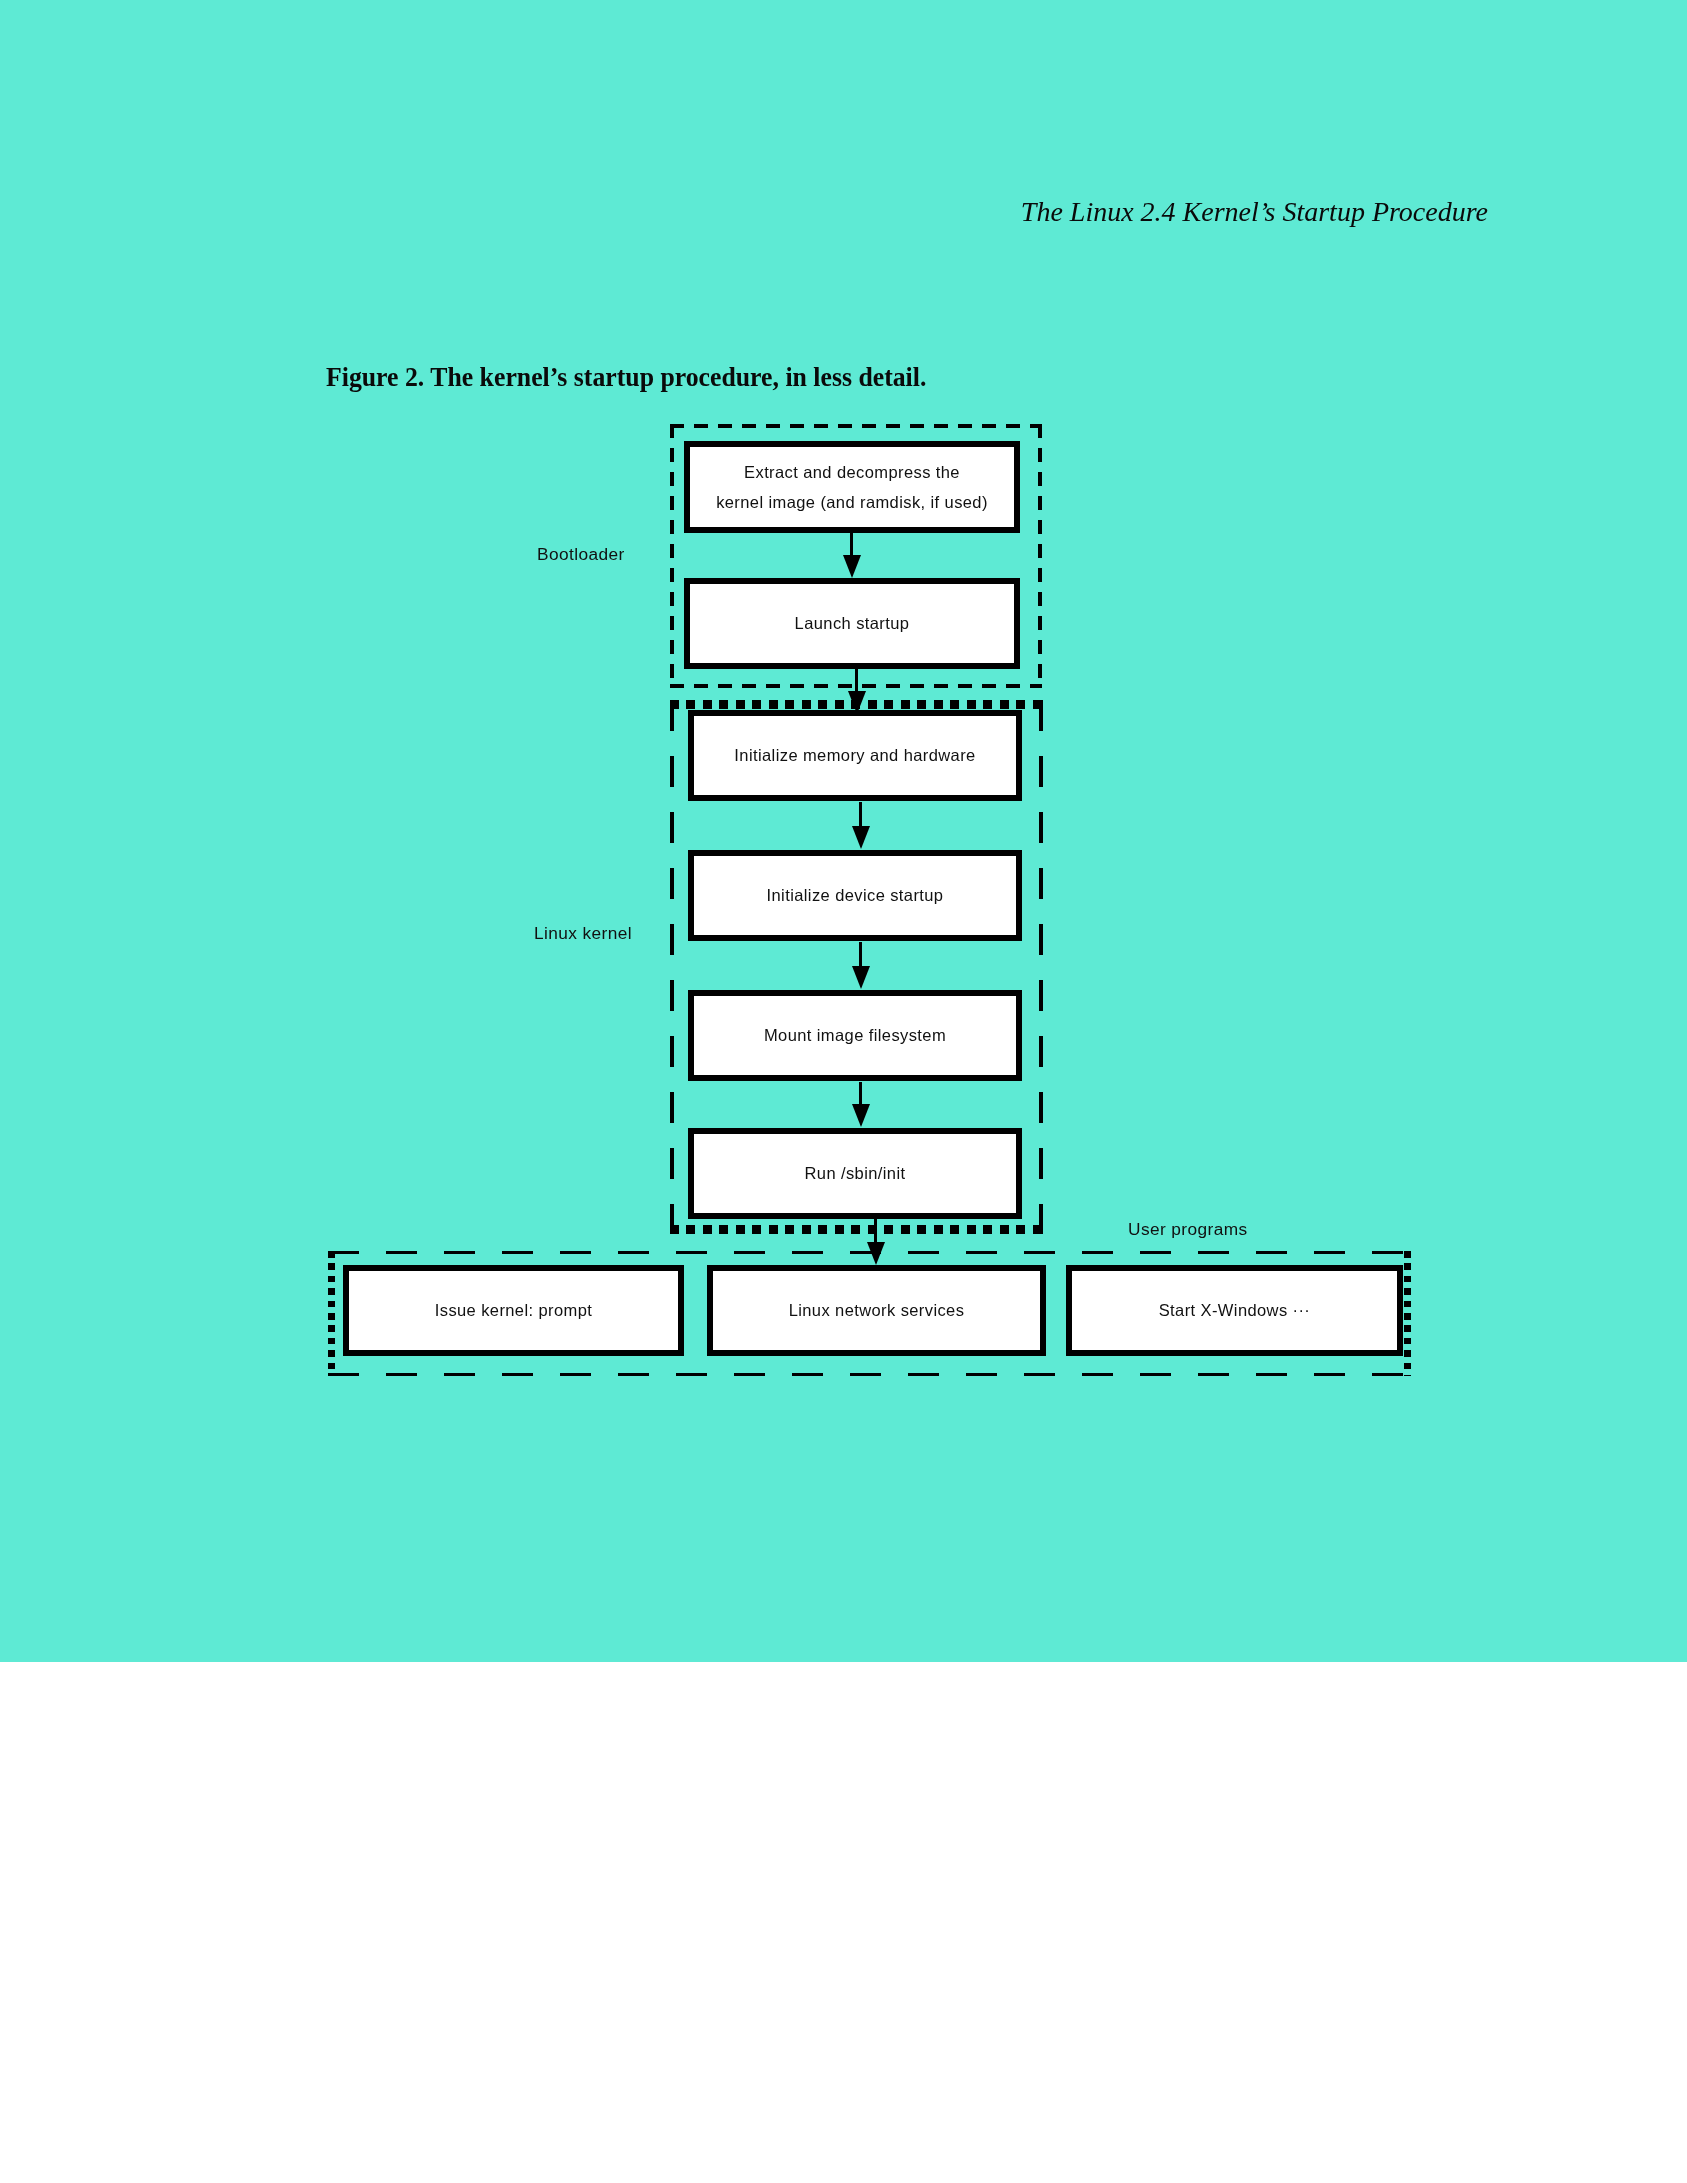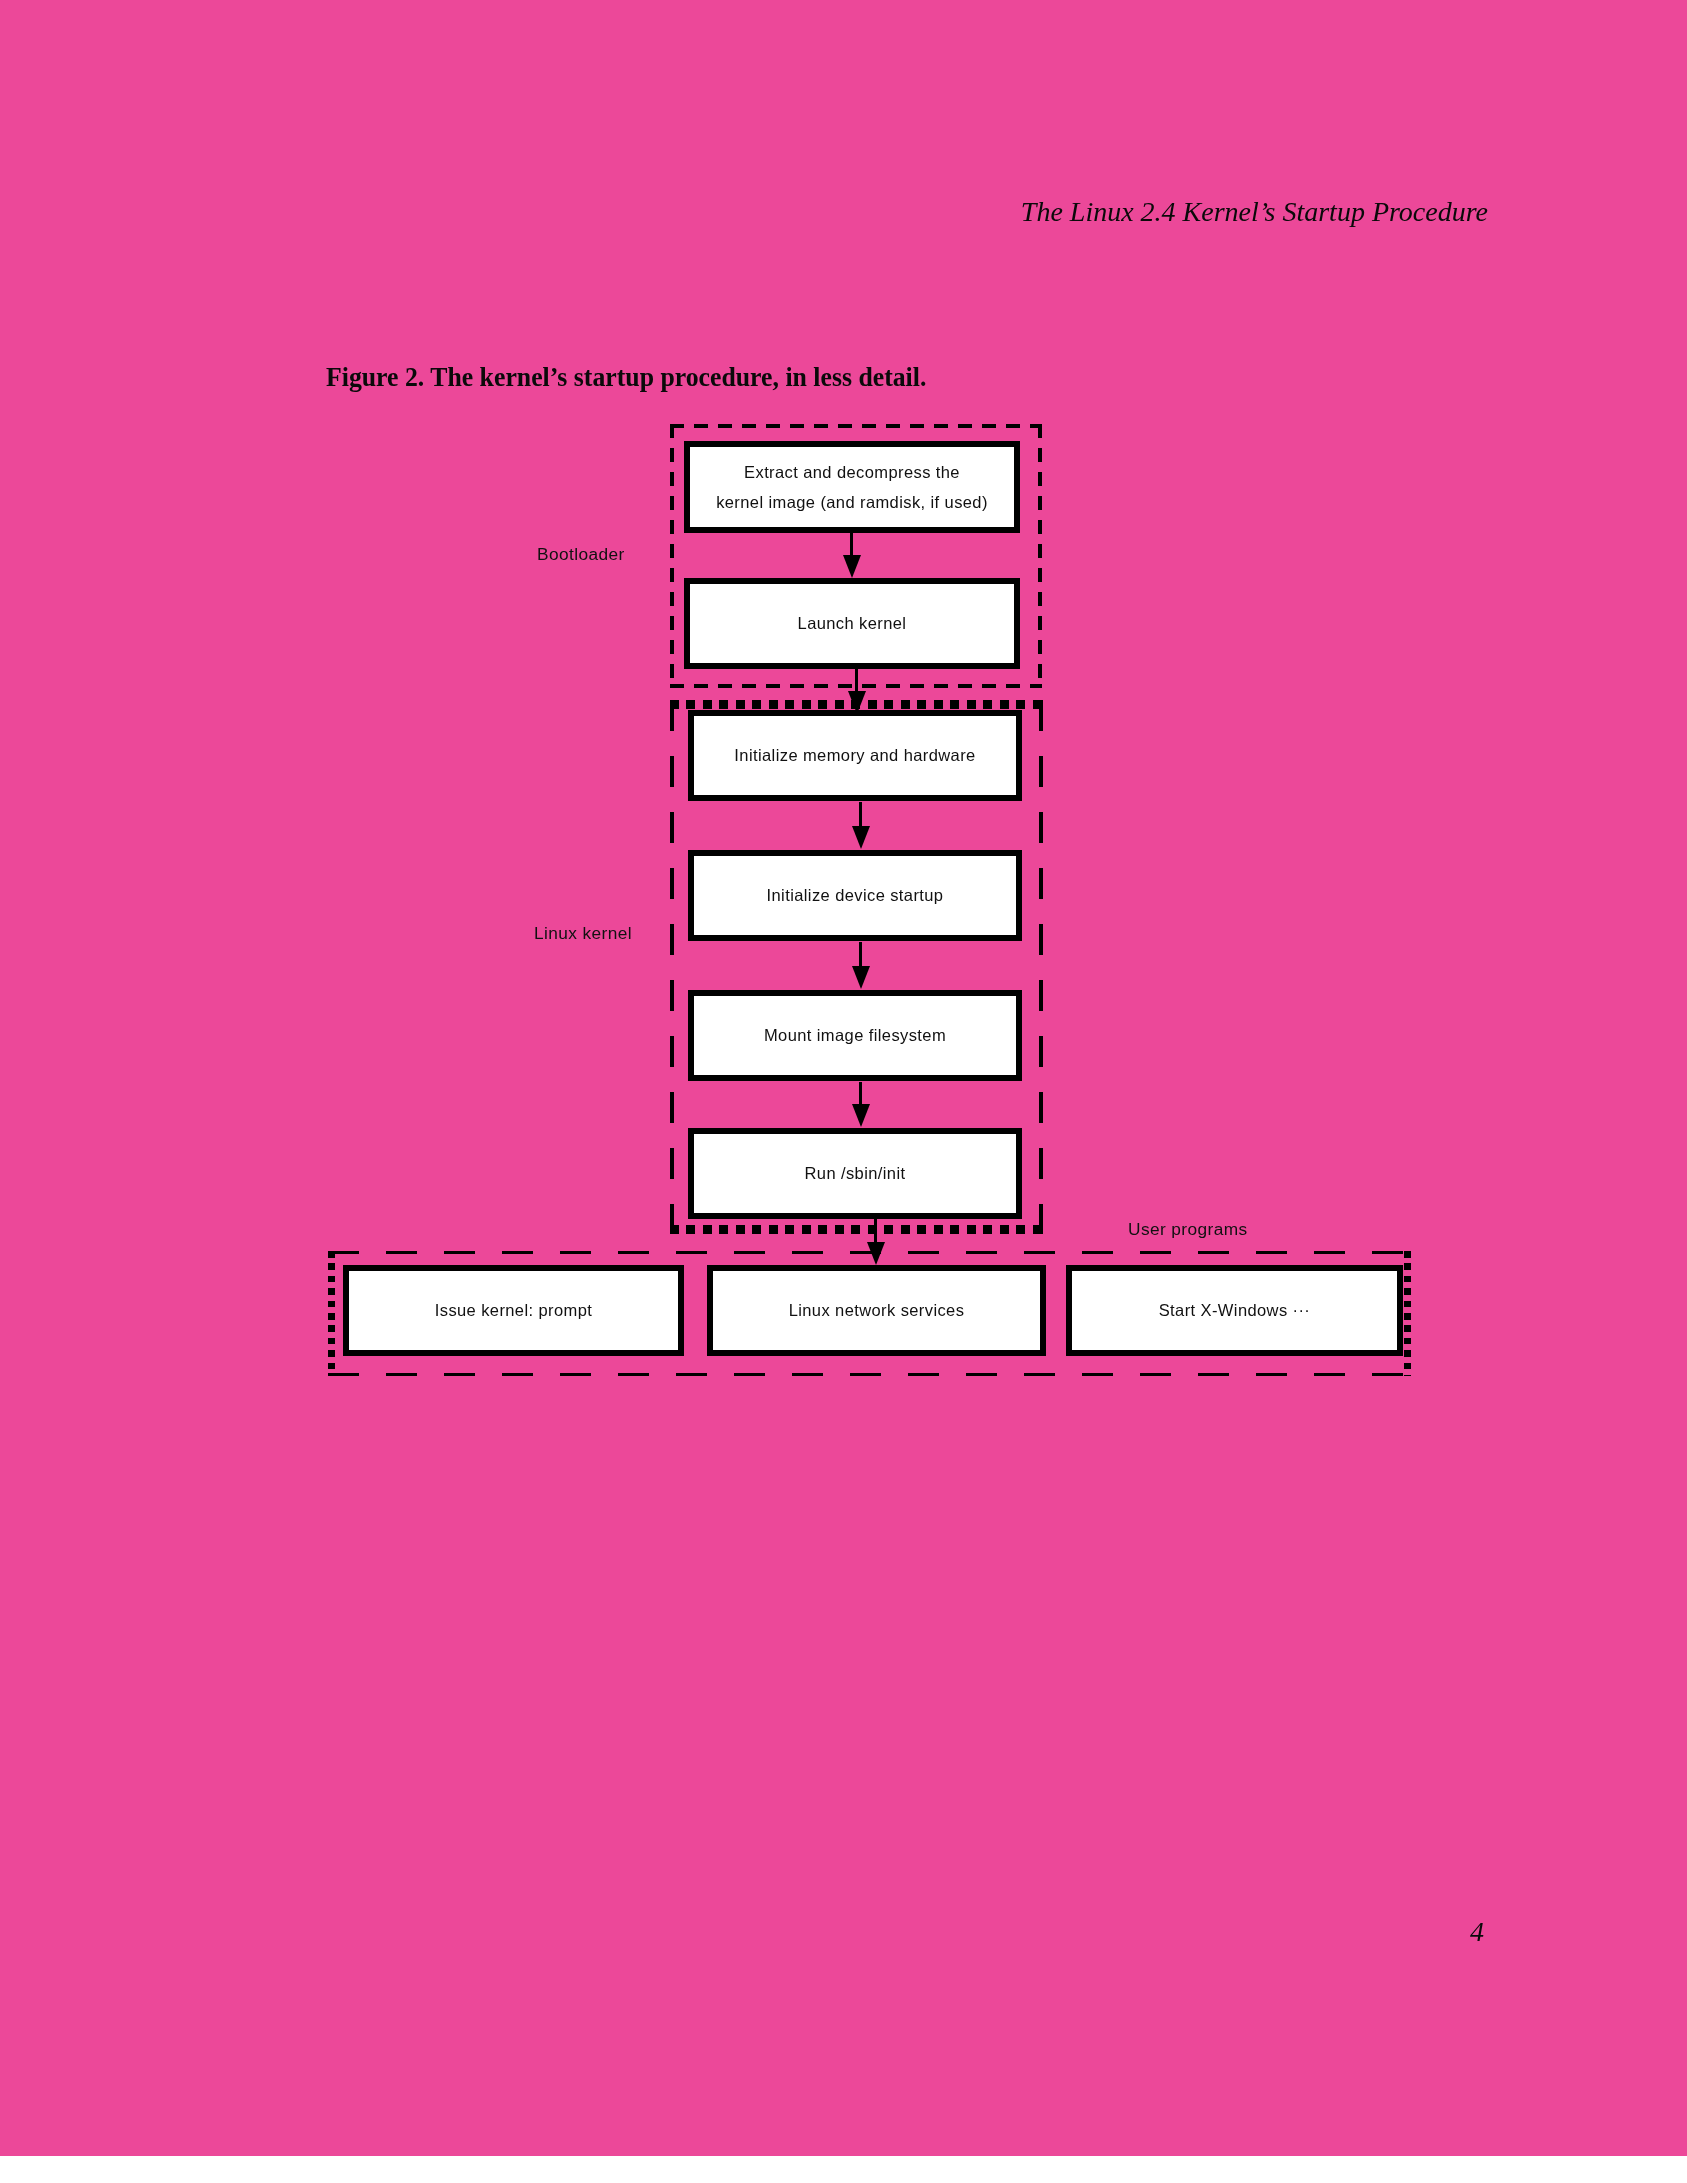--- a/index.html
+++ b/index.html
@@ -1,20 +1,20 @@
 <!DOCTYPE html>
 <html style="font-size:13px"><head>
 <meta charset="utf-8">
 <style>
   html, body { margin: 0; padding: 0; background: #ffffff; }
   .page {
     position: relative;
     width: 1687px;
-    height: 2156px;
-    background: #ec4899;
+    height: 1662px;
+    background: #5eead4;
     color: #000000;
     overflow: hidden;
   }
 
   
   .running-header {
     position: absolute;
     top: 196px;
     right: 199px;
     font-family: "Liberation Serif", serif;
@@ -133,21 +133,21 @@
 
     <div class="fbox" style="left:684px; top:441px; width:336px; height:92px; line-height:30.5px;">
       <div>Extract and decompress the</div>
       <div>kernel image (and ramdisk, if used)</div>
     </div>
 
     <div class="a-line" style="left:850px; top:533px; height:25.5px;"></div>
     <div class="a-head" style="left:843px; top:555px;"></div>
 
     <div class="fbox" style="left:684px; top:578px; width:336px; height:91px;">
-      <div>Launch kernel</div>
+      <div>Launch startup</div>
     </div>
 
     <div class="a-line" style="left:855px; top:668px; height:26px;"></div>
     <div class="a-head" style="left:848px; top:691px;"></div>
 
     <div class="group" style="left:670px; top:700px; width:373px; height:534px;">
       <div class="edge k-top"></div>
       <div class="edge k-bottom"></div>
       <div class="edge k-left"></div>
       <div class="edge k-right"></div>

